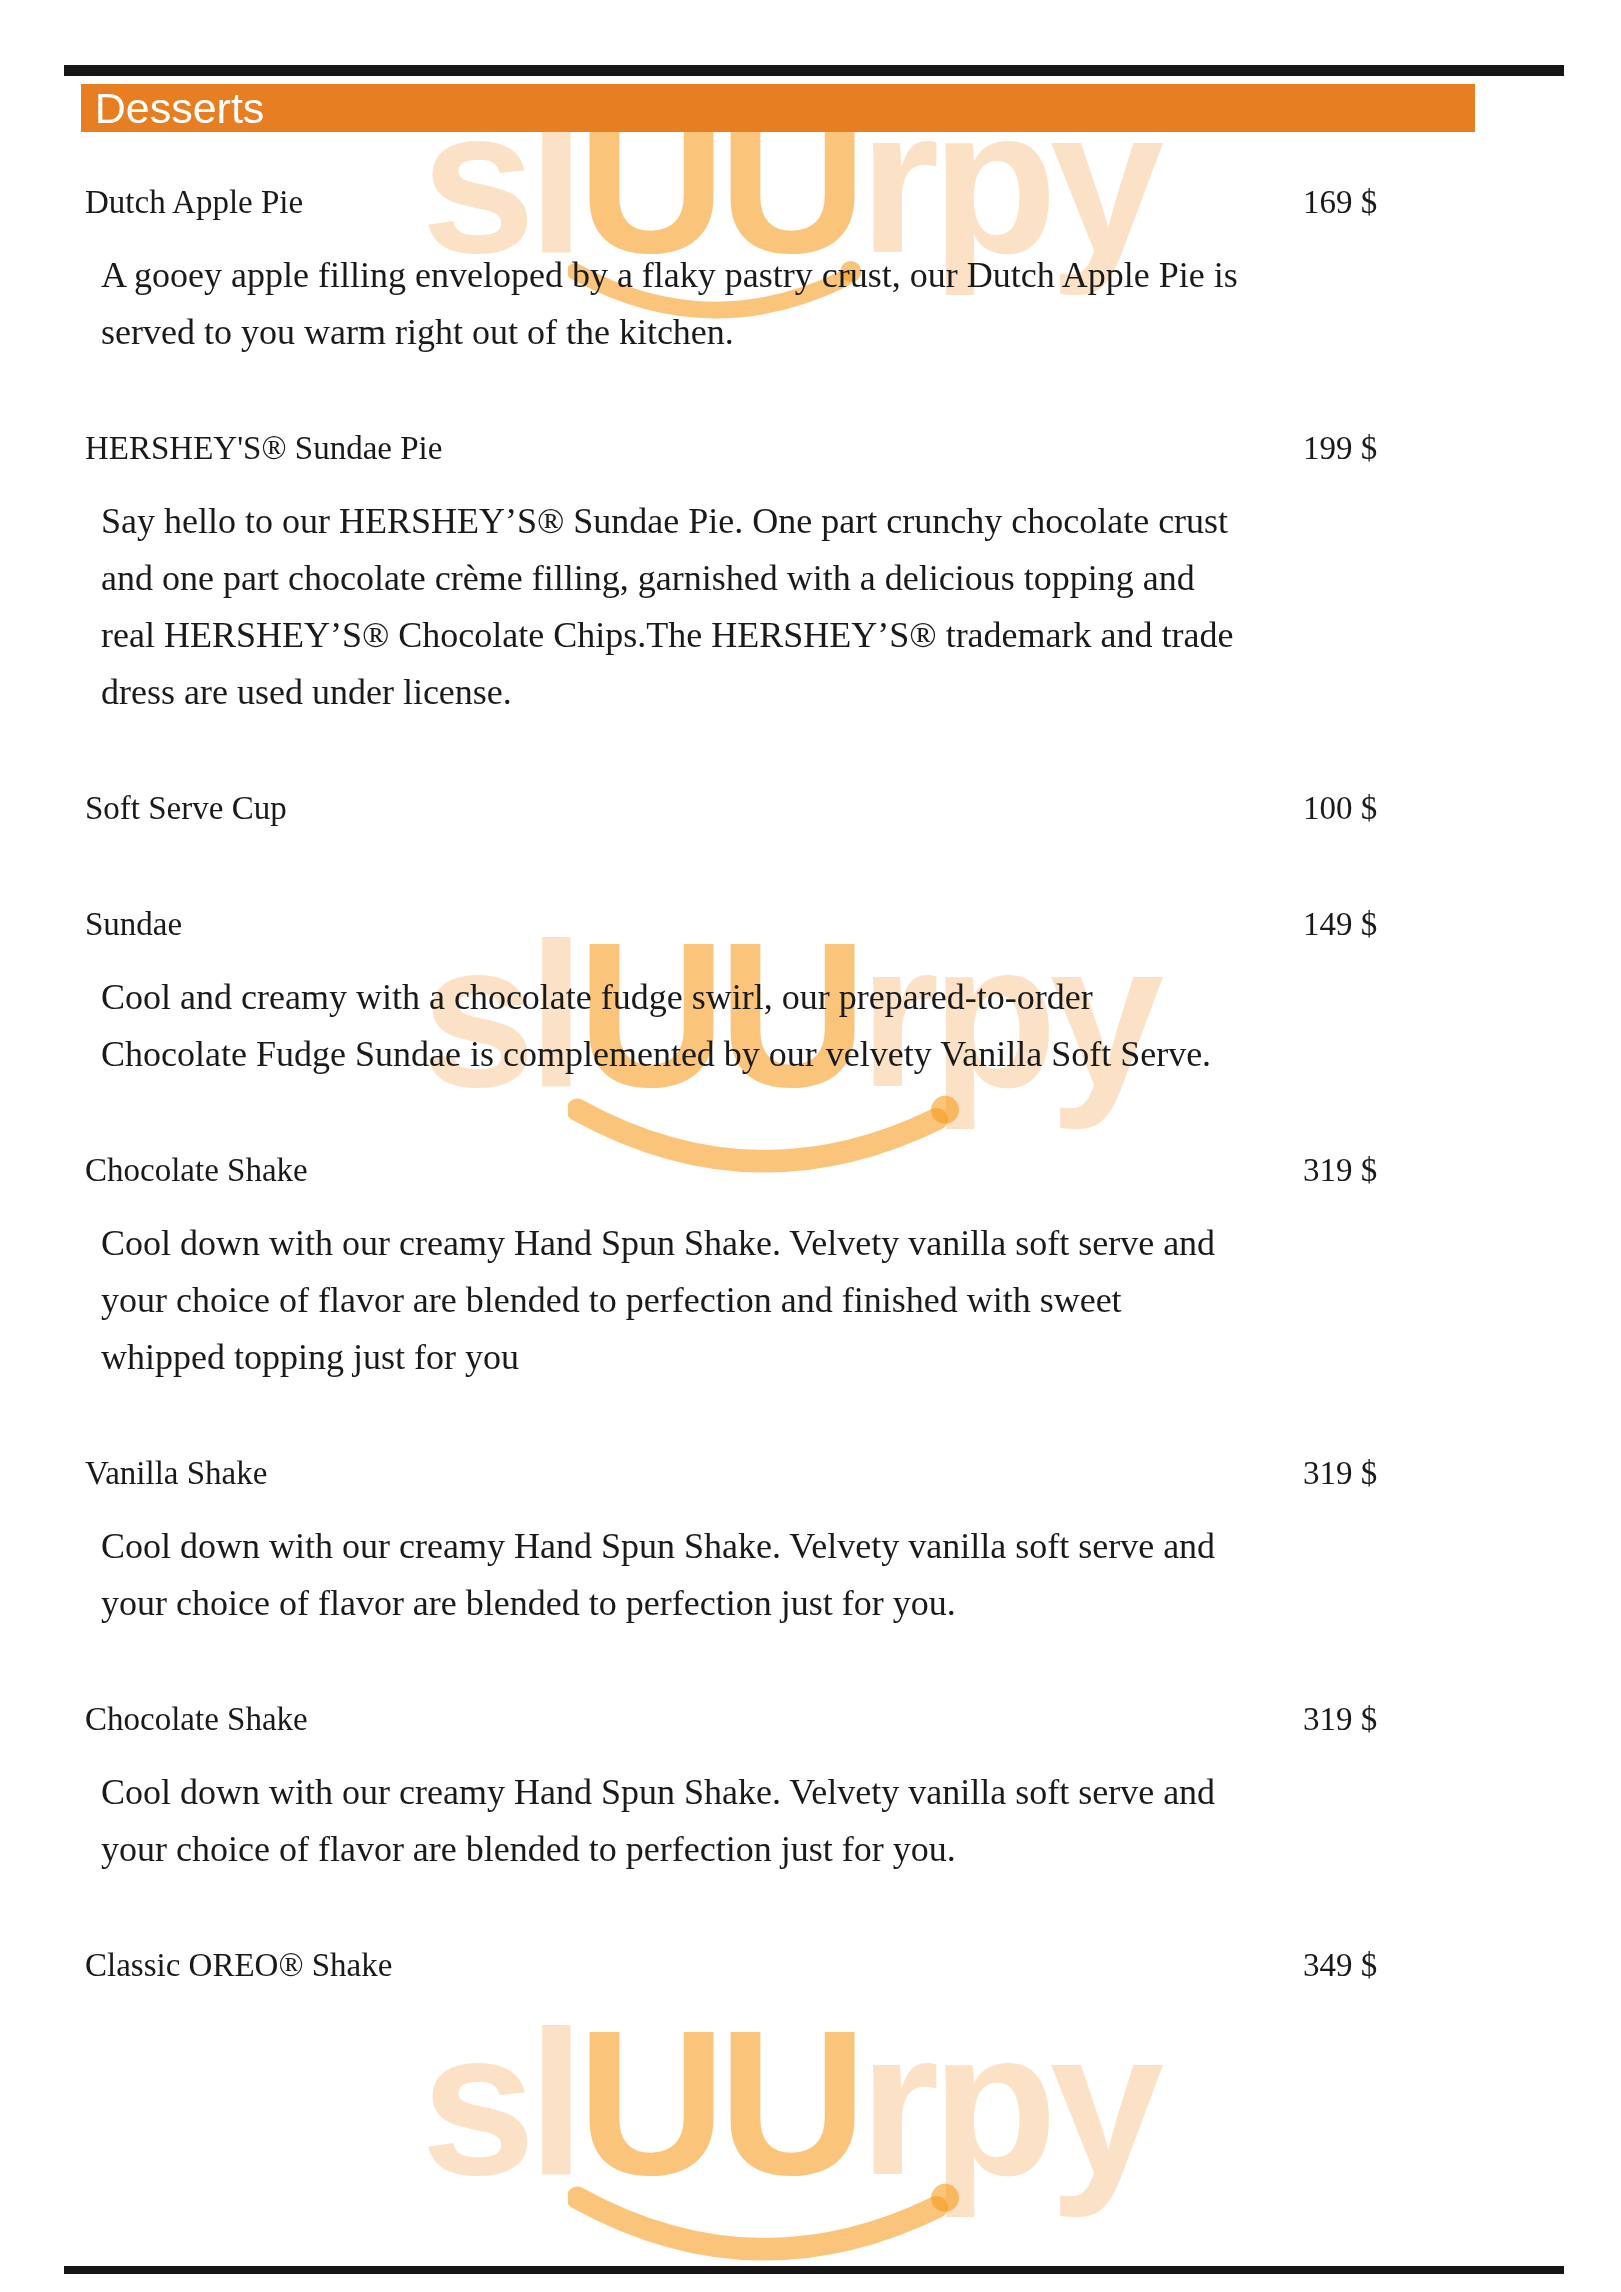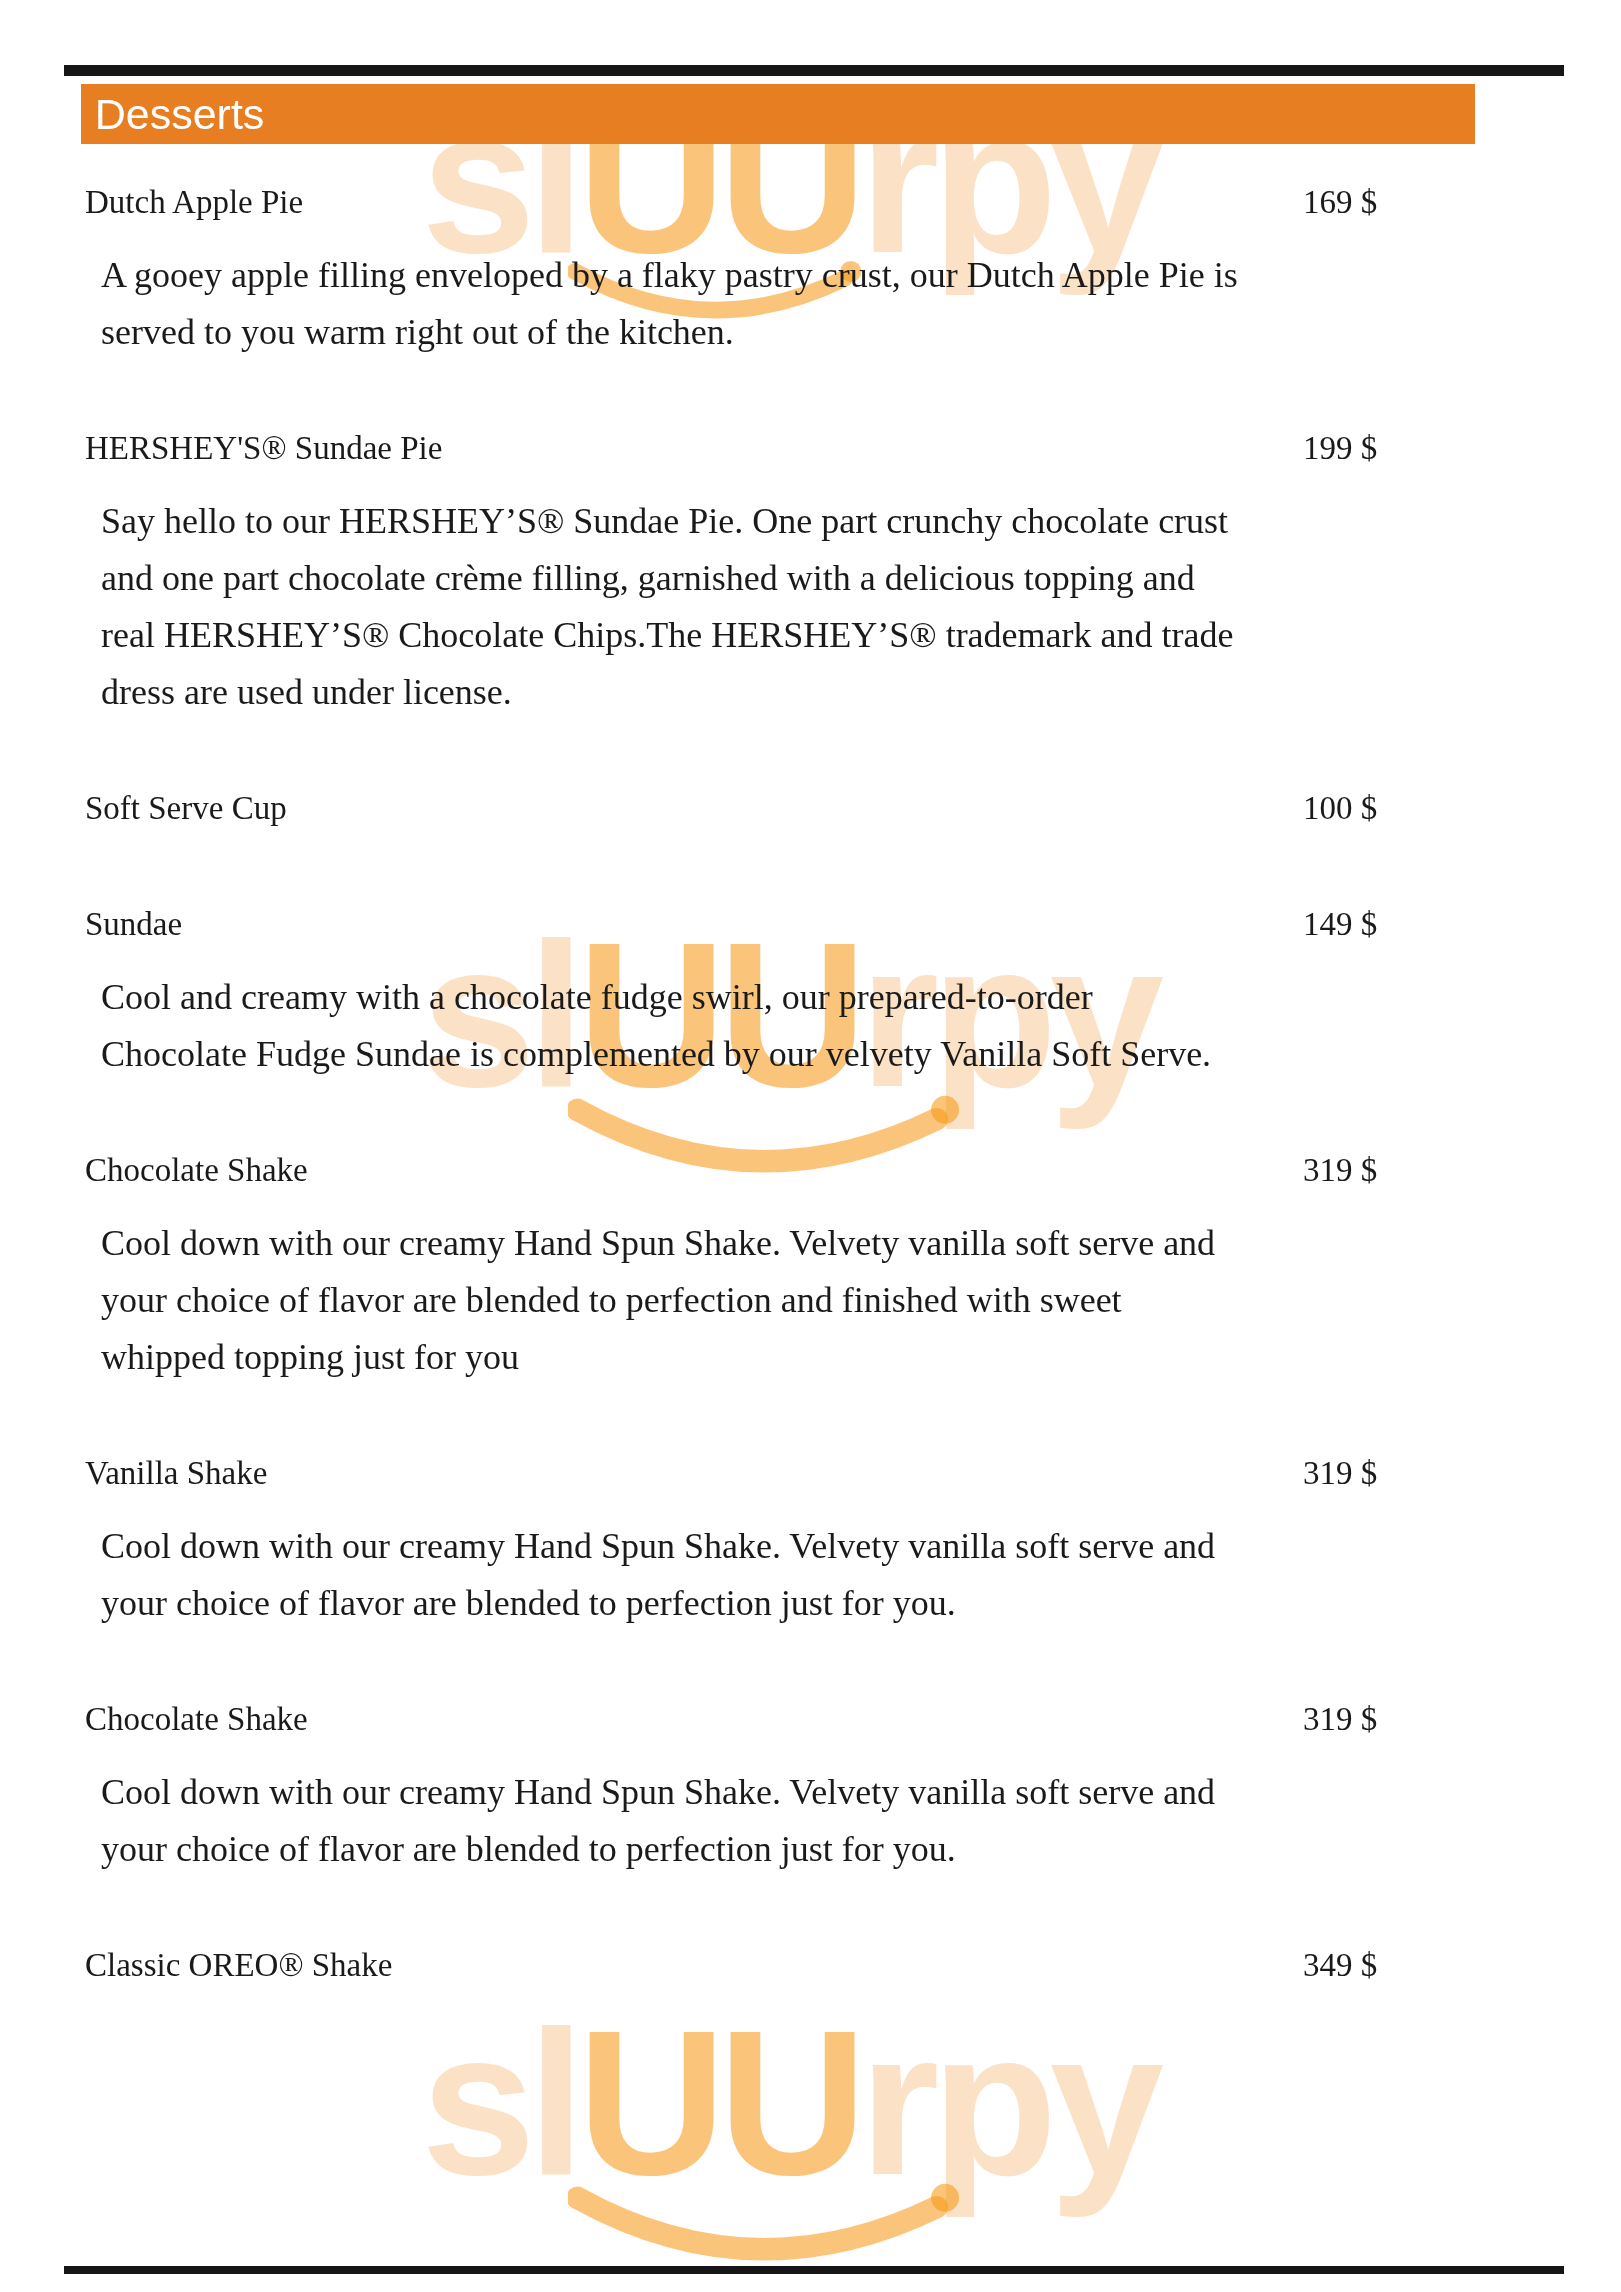--- a/index.html
+++ b/index.html
@@ -44,21 +44,21 @@
     left: 64px; top: 65px; width: 1500px; height: 10.8px;
     background: var(--rule, #161616);
   }
   .bottom-rule {
     position: absolute; z-index: 2;
     left: 64px; top: 2266px; width: 1500px; height: 7.8px;
     background: var(--rule, #161616);
   }
   .section-header {
     position: absolute; z-index: 2;
-    left: 81px; top: 84px; width: 1394px; height: 60px;
+    left: 81px; top: 84px; width: 1394px; height: 48px;
     background: var(--accent, #E87E22);
     display: flex; align-items: center;
   }
   .section-title {
     font-family: "Liberation Sans", sans-serif;
     font-size: 43px;
     color: #ffffff;
     padding-left: 13.7px;
   }
 

